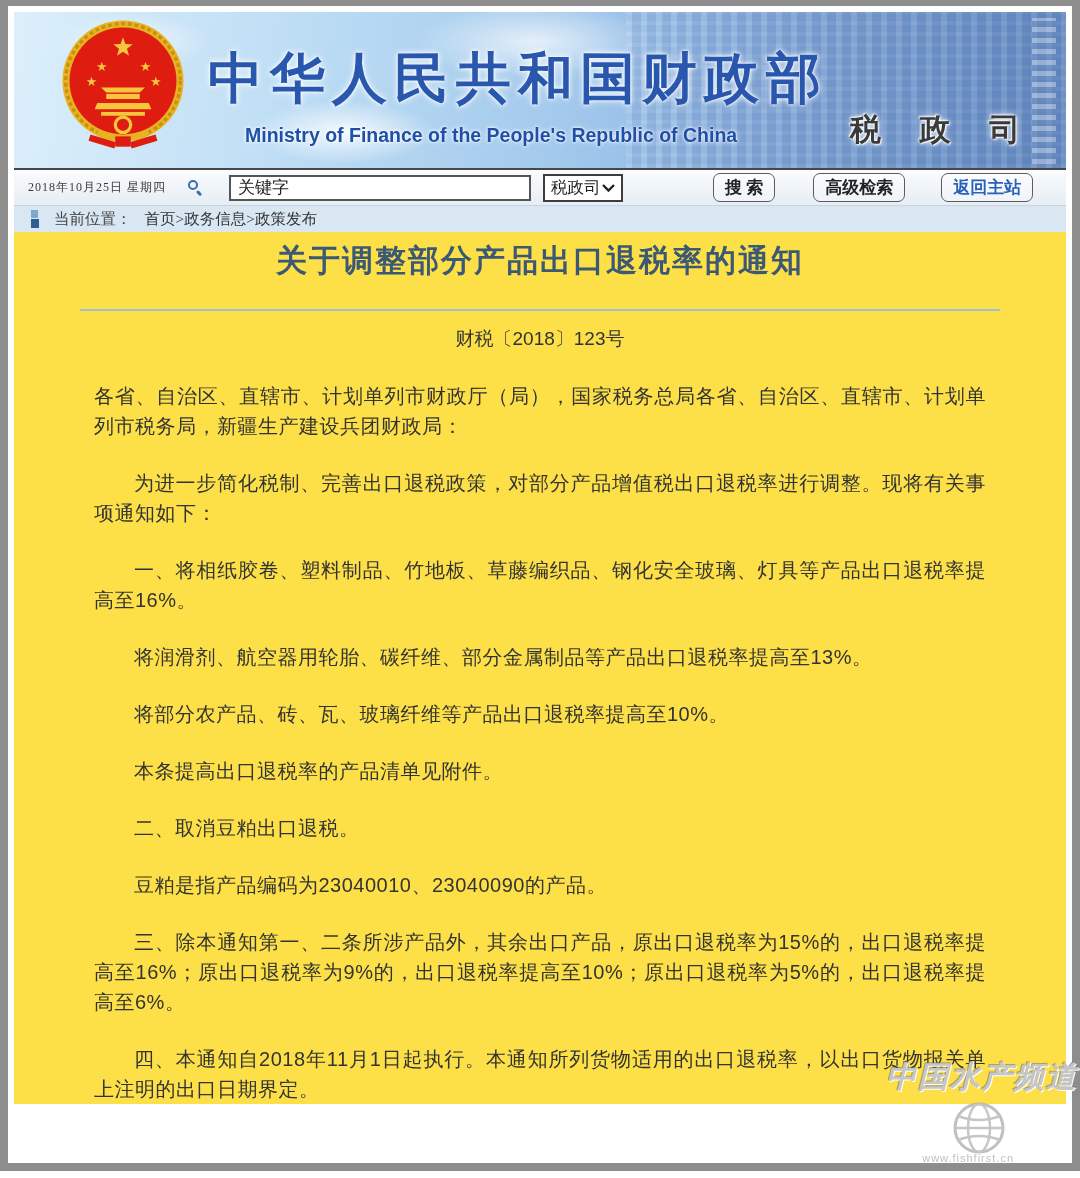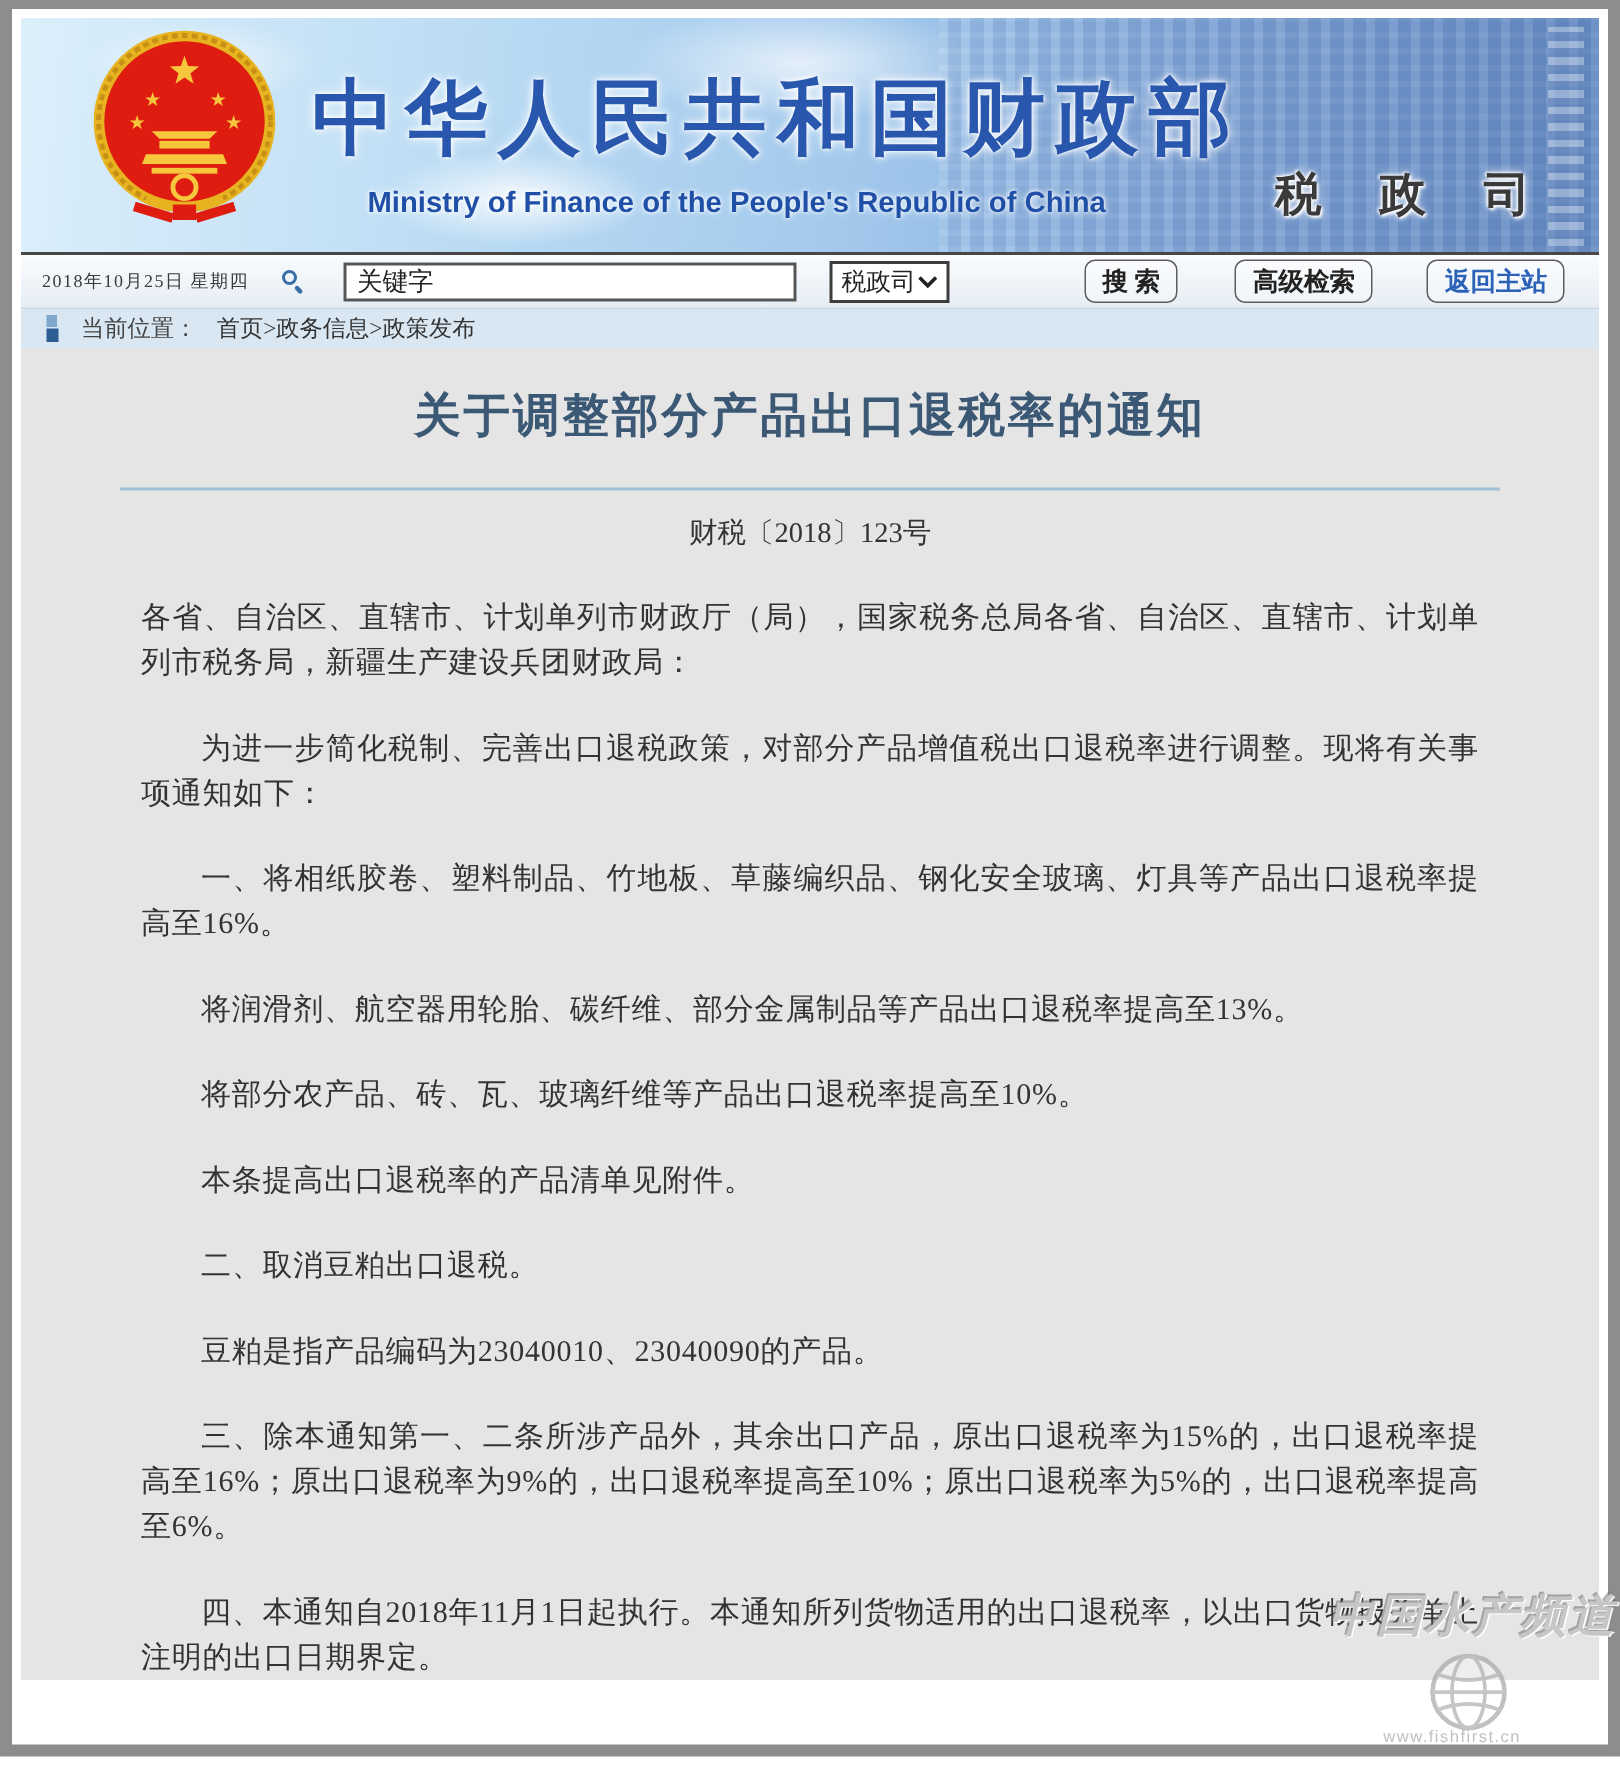--- a/index.html
+++ b/index.html
@@ -47,42 +47,42 @@
                background:linear-gradient(#fafcfe, #e6edf4); border-bottom:1px solid #c9d4de;
                font-family:"Liberation Serif","DejaVu Serif",serif; }
   .date { font-size:12px; color:#3a3a3a; letter-spacing:1px; }
   .magnifier { position:relative; width:15px; height:15px; margin-left:22px; }
   .magnifier .lens { position:absolute; left:0; top:0; width:10px; height:10px;
                border:2px solid #3a6ea8; border-radius:50%; }
   .magnifier .handle { position:absolute; left:10px; top:10px; width:6px; height:2.5px;
                background:#3a6ea8; transform:rotate(45deg); transform-origin:0 0; border-radius:2px; }
   .kw-input { margin-left:26px; width:302px; height:26px; border:2px solid #565656;
               font-family:inherit; font-size:17px; color:#222; padding:0 7px; background:#fff; }
-  .dept-select { margin-left:22px; width:80px; height:28px; border:2px solid #3d3d3d; background:#fff;
+  .dept-select { margin-left:12px; width:80px; height:28px; border:2px solid #3d3d3d; background:#fff;
               display:flex; align-items:center; justify-content:space-between; padding:0 6px; cursor:pointer; }
   .dept-select .val { font-size:16.5px; color:#222; }
   .btn { border:1.5px solid #5c5c5c; border-radius:7px; background:rgba(255,255,255,.35);
          font-family:inherit; font-size:17px; font-weight:bold; color:#222;
          padding:2px 11px; cursor:pointer; white-space:nowrap; }
   .btn-search { margin-left:90px; }
   .btn-adv    { margin-left:38px; }
   .btn-home   { margin-left:36px; color:#2b62b8; }
 
   
   .breadcrumb { height:26px; background:#d9e7f3; display:flex; align-items:center; padding-left:17px;
                 font-family:"Liberation Serif","DejaVu Serif",serif; font-size:15.5px; color:#444; }
   .bc-marker { display:flex; flex-direction:column; gap:1px; }
   .bc-marker .sq1 { width:7px; height:8px; background:#7fa8cd; }
   .bc-marker .sq2 { width:8px; height:9px; background:#2d5d92; }
   .bc-label { margin-left:15px; }
   .bc-path  { margin-left:13px; color:#333; cursor:pointer; }
 
   
-  .doc { background:#e5e5e5; padding:24px 80px 0 80px;
-         font-family:Liberation Serif, serif; color:#333; }
+  .doc { background:#fde047; padding:8px 80px 0 80px;
+         font-family:Liberation Sans, sans-serif; color:#333; }
   .doc-title { text-align:center; font-size:31px; font-weight:600; color:#3b5875; letter-spacing:2px; }
   .doc-divider { height:2px; background:#9fc0d6; margin:27px -14px 0 -14px; }
   .doc-number { text-align:center; font-size:19px; margin-top:15px; color:#333; }
   .paras { margin-top:29px; }
   .para { font-size:20px; line-height:30px; margin-bottom:27px; color:#333;
           text-align:justify; letter-spacing:.5px; }
   .para.indent { text-indent:2em; }
 
   
   .watermark { position:absolute; right:2px; bottom:14px; z-index:5; text-align:right;

